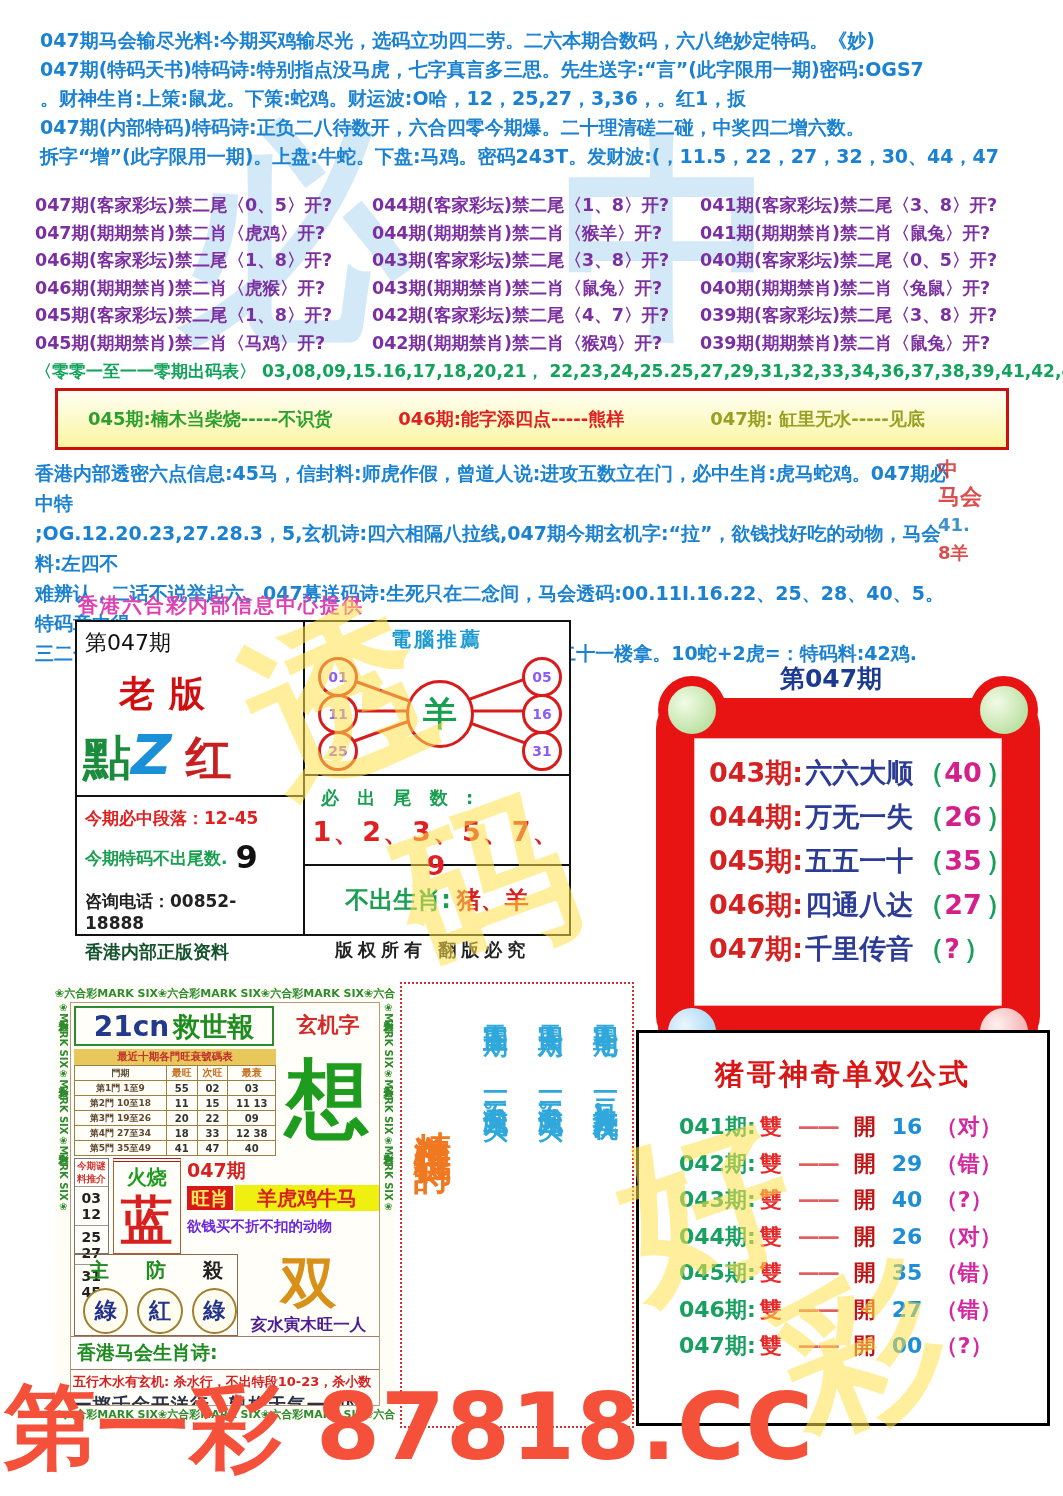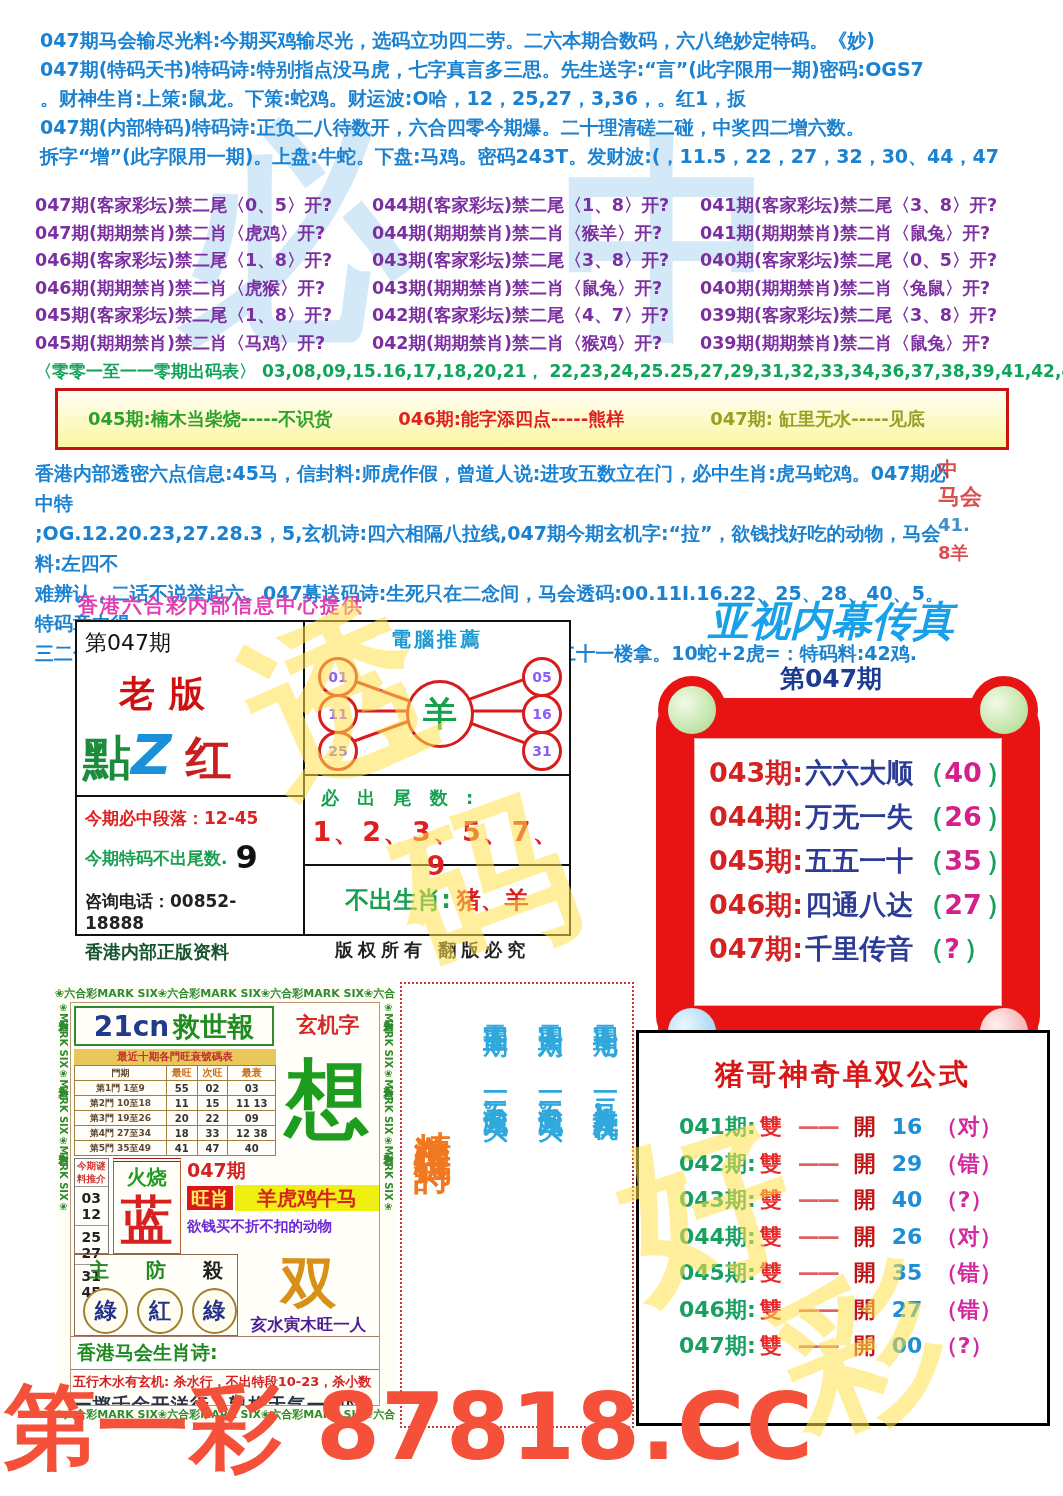--- a/index.html
+++ b/index.html
@@ -281,21 +281,20 @@
       </div>
       <div class="nosx">
         <span class="nosx-label">不出生肖:</span>
         <span class="nosx-values">猪、羊</span>
       </div>
     </div>
   </div>
   <div class="abs foot-left">香港内部正版资料</div>
   <div class="abs foot-right">版权所有  翻版必究</div>
 
-  <div class="abs fax-title">亚视内幕传真</div>
   <div class="abs fax-period">第047期</div>
   <div class="abs fax-box">
     <div class="ball ball-tl"></div>
     <div class="ball ball-tr"></div>
     <div class="ball ball-bl"></div>
     <div class="ball ball-br"></div>
     <div class="fax-inner">
       <div class="fax-rows">
         <div><span class="fr-period">043期:</span><span class="fr-phrase">六六大顺</span><span class="fr-paren">（</span><span class="fr-num">40</span><span class="fr-paren">）</span></div>
         <div><span class="fr-period">044期:</span><span class="fr-phrase">万无一失</span><span class="fr-paren">（</span><span class="fr-num">26</span><span class="fr-paren">）</span></div>

